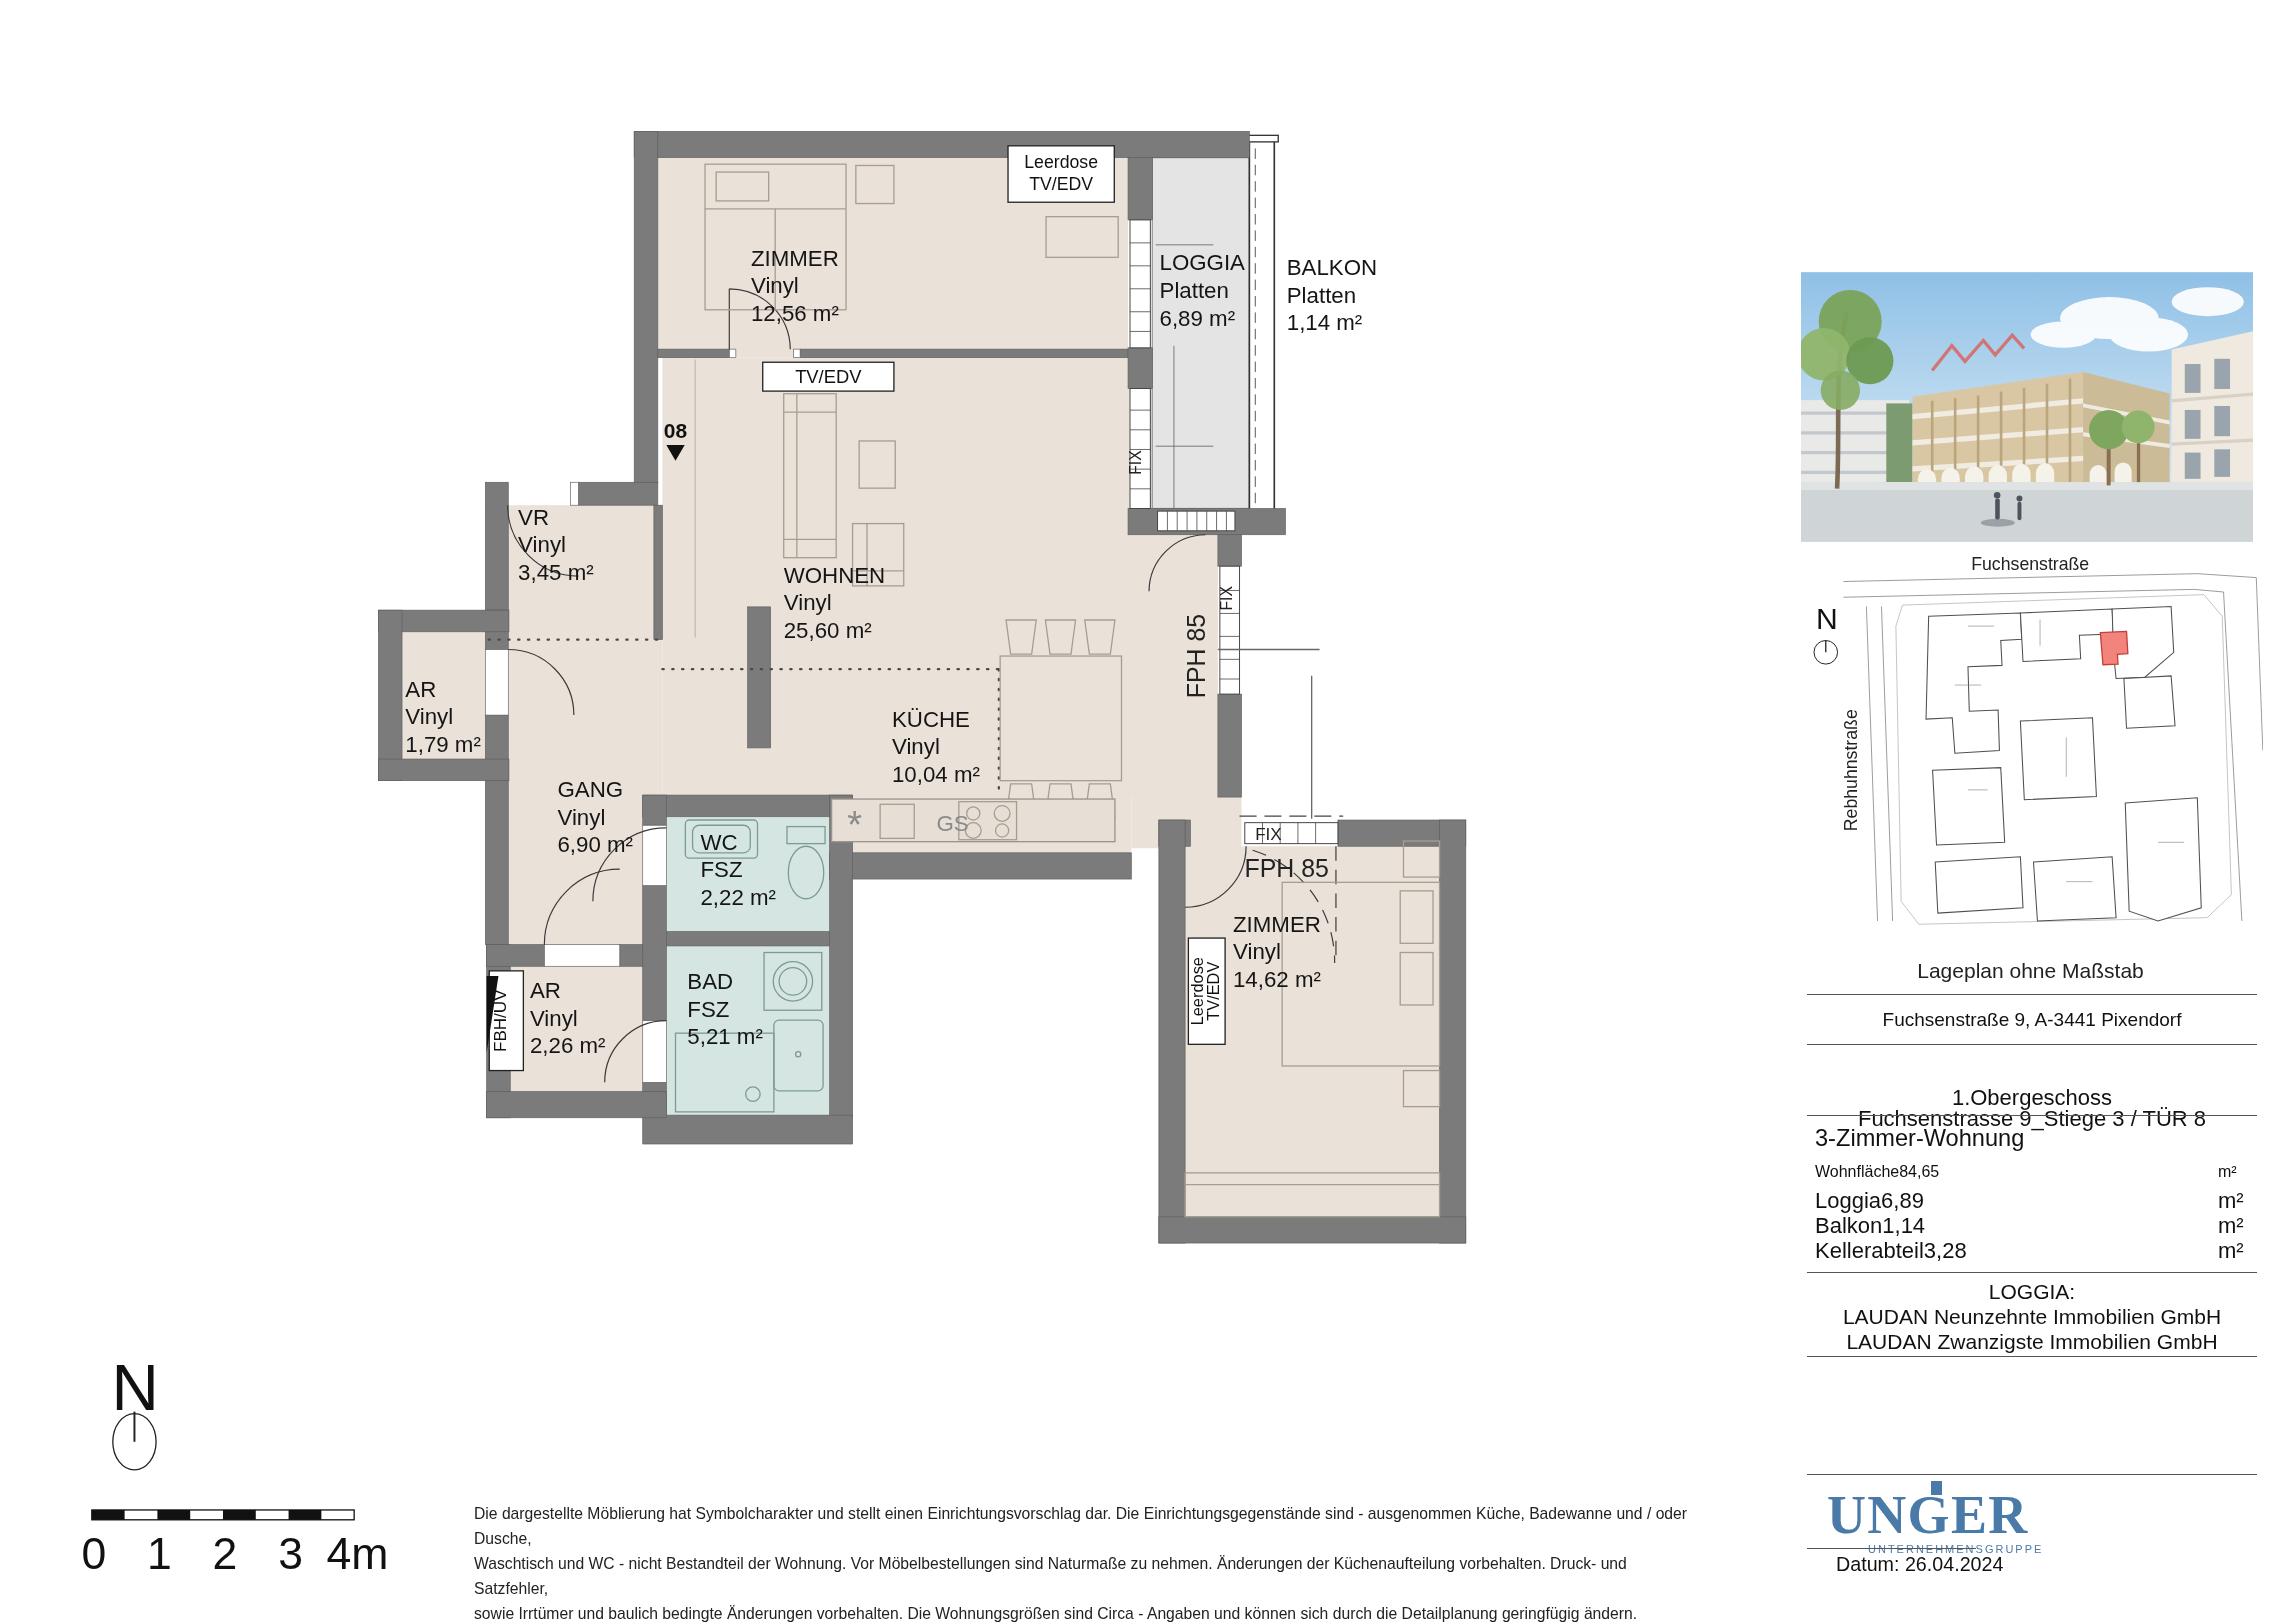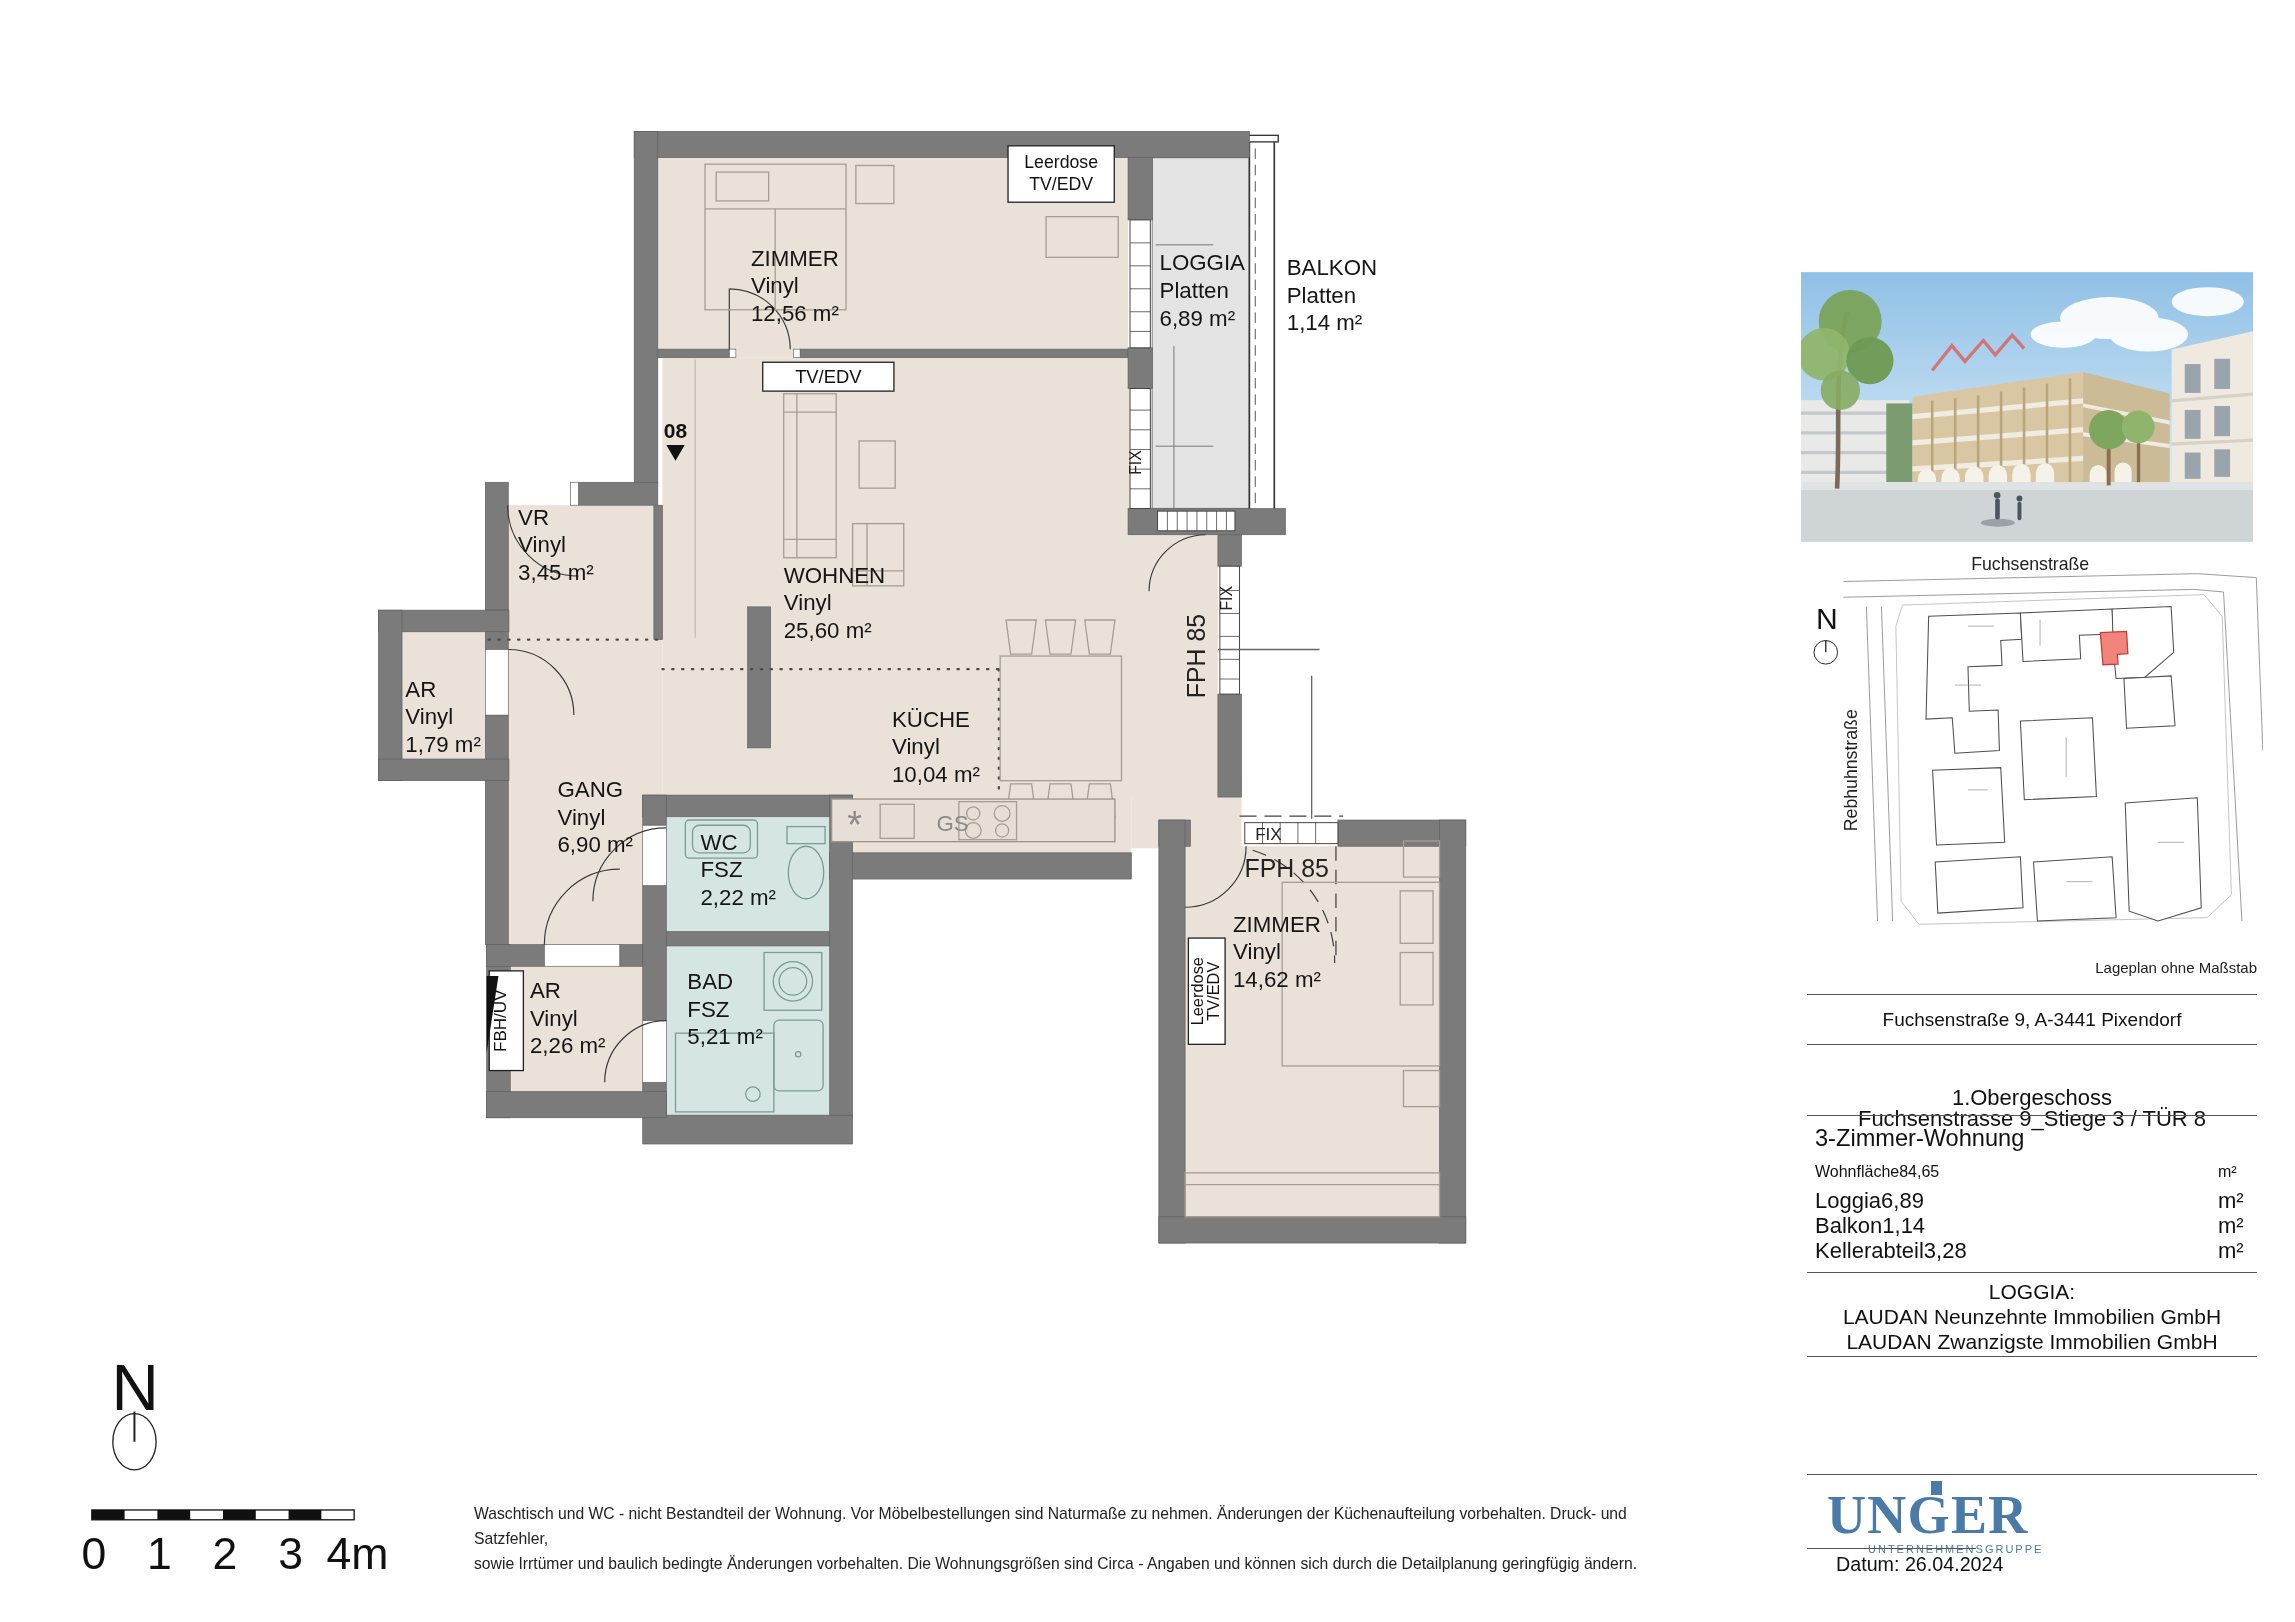--- a/index.html
+++ b/index.html
@@ -457,21 +457,21 @@
     <path d="M350,470 L470,462 L476,555 L356,560 Z"></path>
     <path d="M490,380 L600,372 L606,540 L540,560 L496,545 Z"></path>
   </g>
   <g stroke="#8a8a8a" stroke-width="1" fill="none">
     <path d="M250,110 h40 M230,200 h40 M360,100 v40 M400,280 v60 M250,360 h30 M400,500 h40 M540,440 h40"></path>
   </g>
 
   <path d="M452,120 L492,118 L494,152 L478,153 L479,168 L456,169 Z" fill="#f2847c" stroke="#c2403a" stroke-width="2"></path>
 </svg>
 
-<div class="abs" style="left:1804px;top:959px;width:453px;text-align:right;font-size:15px;color:#222">Lageplan ohne Maßstab</div>
+<div class="abs" style="left:1804px;top:959px;width:453px;text-align:center;font-size:21px;color:#222">Lageplan ohne Maßstab</div>
 
 <div class="sep" style="top:994px"></div>
 <div class="addr" style="top:1009px;font-size:19px">Fuchsenstraße 9, A-3441 Pixendorf</div>
 <div class="sep" style="top:1044px"></div>
 <div class="addr" style="top:1106px;font-size:22px">Fuchsenstrasse 9_Stiege 3 / TÜR 8</div>
 <div class="addr" style="top:1085px;font-size:22px">1.Obergeschoss</div>
 <div class="sep" style="top:1115px"></div>
 
 <div class="abs" style="left:1815px;top:1125px;font-size:23.6px;color:#111">3-Zimmer-Wohnung</div>
 
@@ -505,17 +505,18 @@
 
 <div class="abs" style="left:1827px;top:1481px">
   <div style="position:absolute;left:104px;top:0;width:10.5px;height:14.4px;background:#4a7aa8"></div>
   <div class="logo-name" style="font-size:54px;line-height:54px;color:#4a7aa8;margin-top:6.6px">UNGER</div>
   <div class="logo-sub" style="font-size:11px;color:#4a7aa8;margin-left:41px;margin-top:1.3px">UNTERNEHMENSGRUPPE</div>
 </div>
 <div class="sep short" style="top:1548px"></div>
 <div class="abs" style="left:1836px;top:1553px;font-size:19.7px;color:#111">Datum: 26.04.2024</div>
 
 <div class="disc">
+  <div>Die dargestellte Möblierung hat Symbolcharakter und stellt einen Einrichtungsvorschlag dar. Die Einrichtungsgegenstände sind - ausgenommen Küche, Badewanne und / oder Dusche,</div>
   <div>Waschtisch und WC - nicht Bestandteil der Wohnung. Vor Möbelbestellungen sind Naturmaße zu nehmen. Änderungen der Küchenaufteilung vorbehalten. Druck- und Satzfehler,</div>
   <div>sowie Irrtümer und baulich bedingte Änderungen vorbehalten. Die Wohnungsgrößen sind Circa - Angaben und können sich durch die Detailplanung geringfügig ändern.</div>
 
 </div>
 
 
 </body></html>

